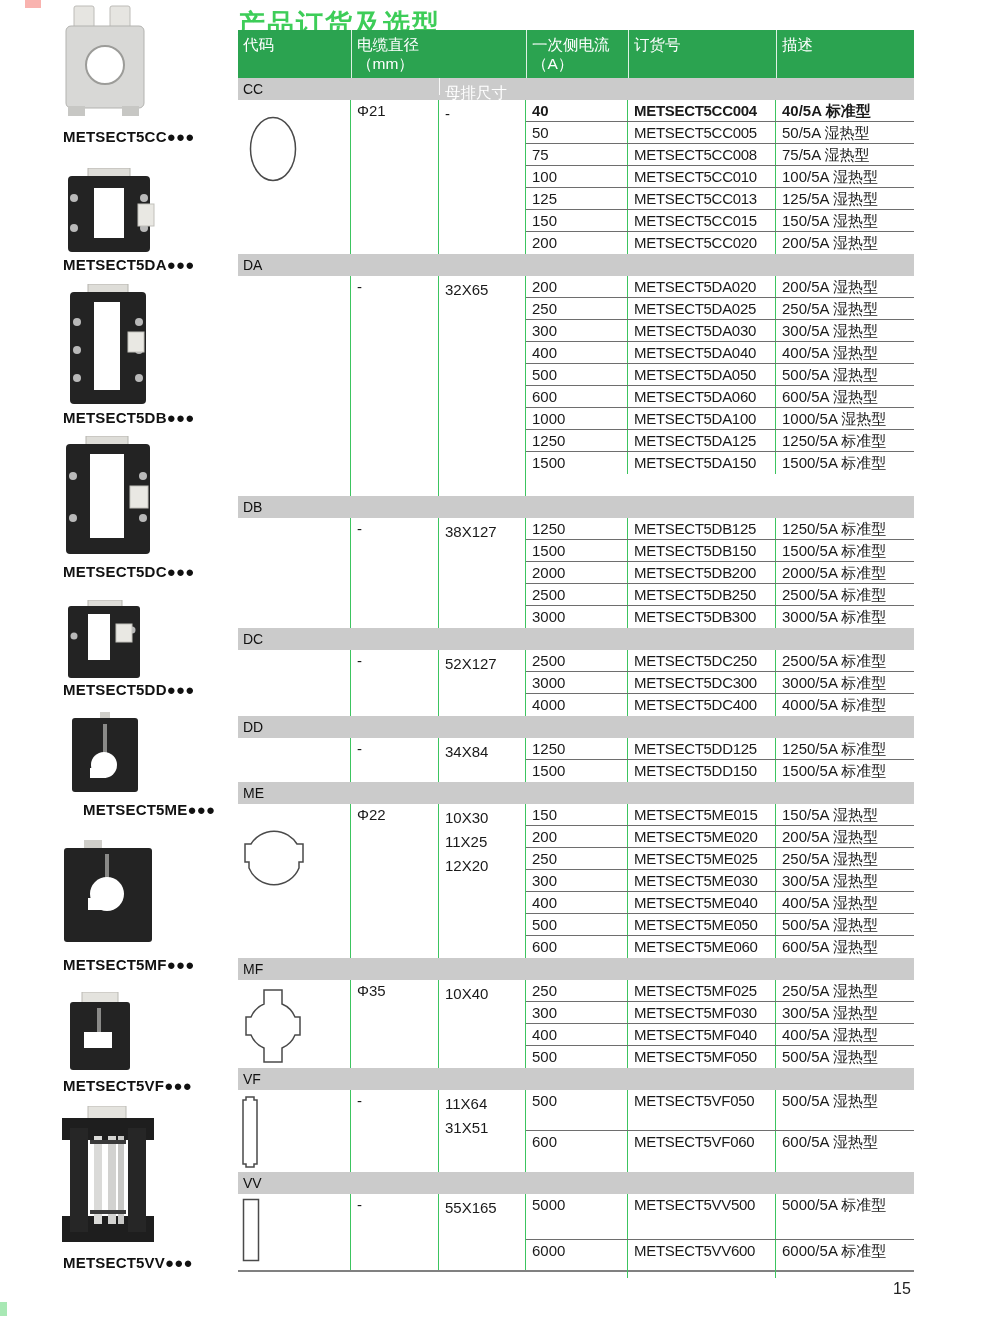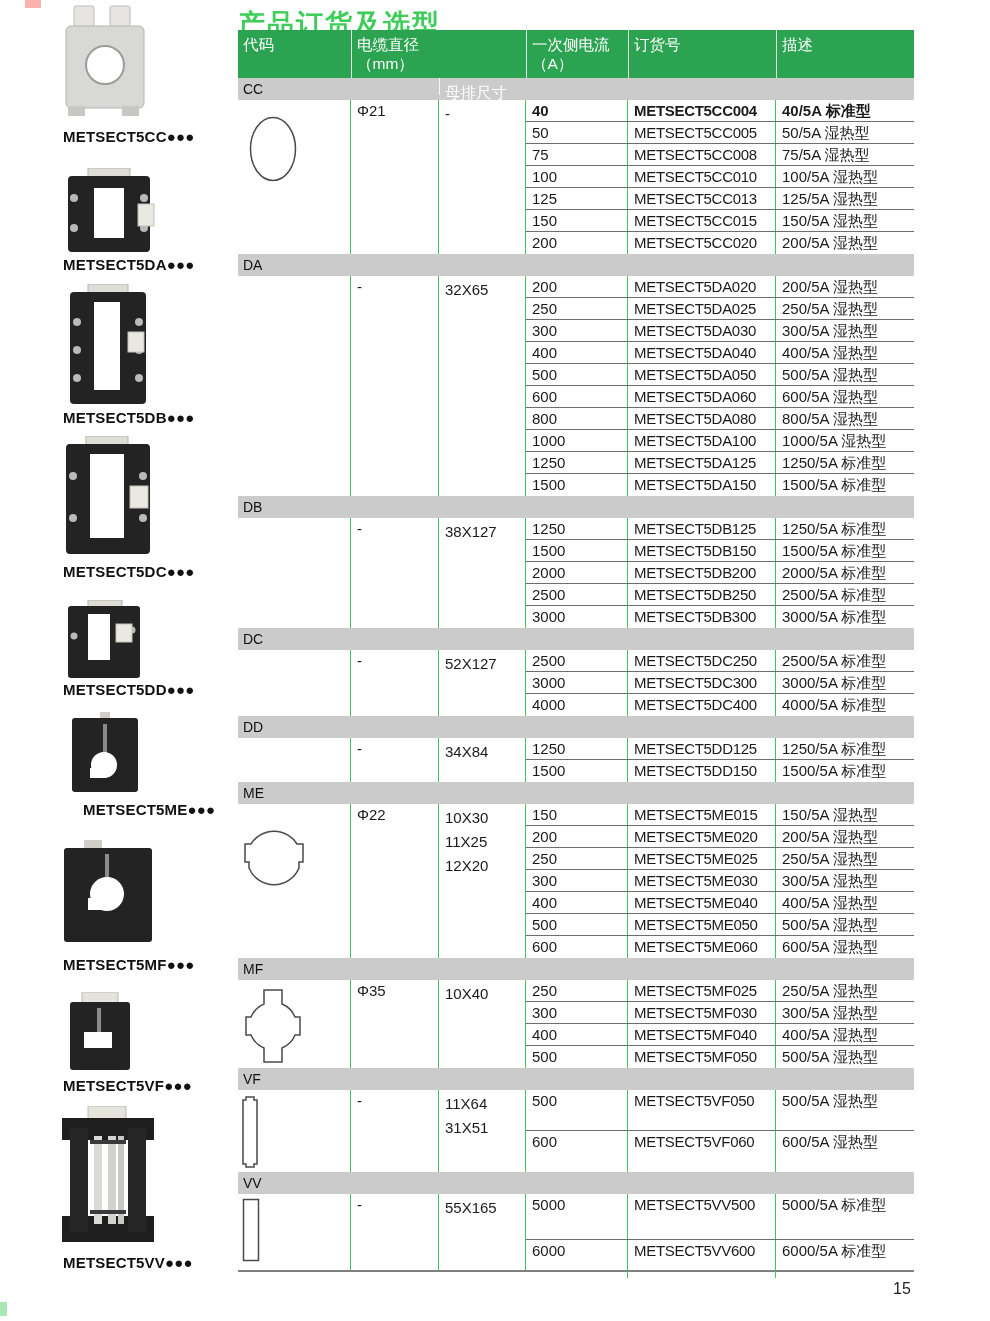--- a/index.html
+++ b/index.html
@@ -283,25 +283,20 @@
             <div class="tcell cell-current">500</div>
             <div class="tcell cell-order">METSECT5DA050</div>
             <div class="tcell cell-desc">500/5A 湿热型</div>
           </div>
           <div class="trow" style="height: 22px;">
             <div class="tcell cell-current">600</div>
             <div class="tcell cell-order">METSECT5DA060</div>
             <div class="tcell cell-desc">600/5A 湿热型</div>
           </div>
           <div class="trow" style="height: 22px;">
-            <div class="tcell cell-current">800</div>
-            <div class="tcell cell-order">METSECT5DA080</div>
-            <div class="tcell cell-desc">800/5A 湿热型</div>
-          </div>
-          <div class="trow" style="height: 22px;">
             <div class="tcell cell-current">1000</div>
             <div class="tcell cell-order">METSECT5DA100</div>
             <div class="tcell cell-desc">1000/5A 湿热型</div>
           </div>
           <div class="trow" style="height: 22px;">
             <div class="tcell cell-current">1250</div>
             <div class="tcell cell-order">METSECT5DA125</div>
             <div class="tcell cell-desc">1250/5A 标准型</div>
           </div>
           <div class="trow last" style="height: 22px;">

